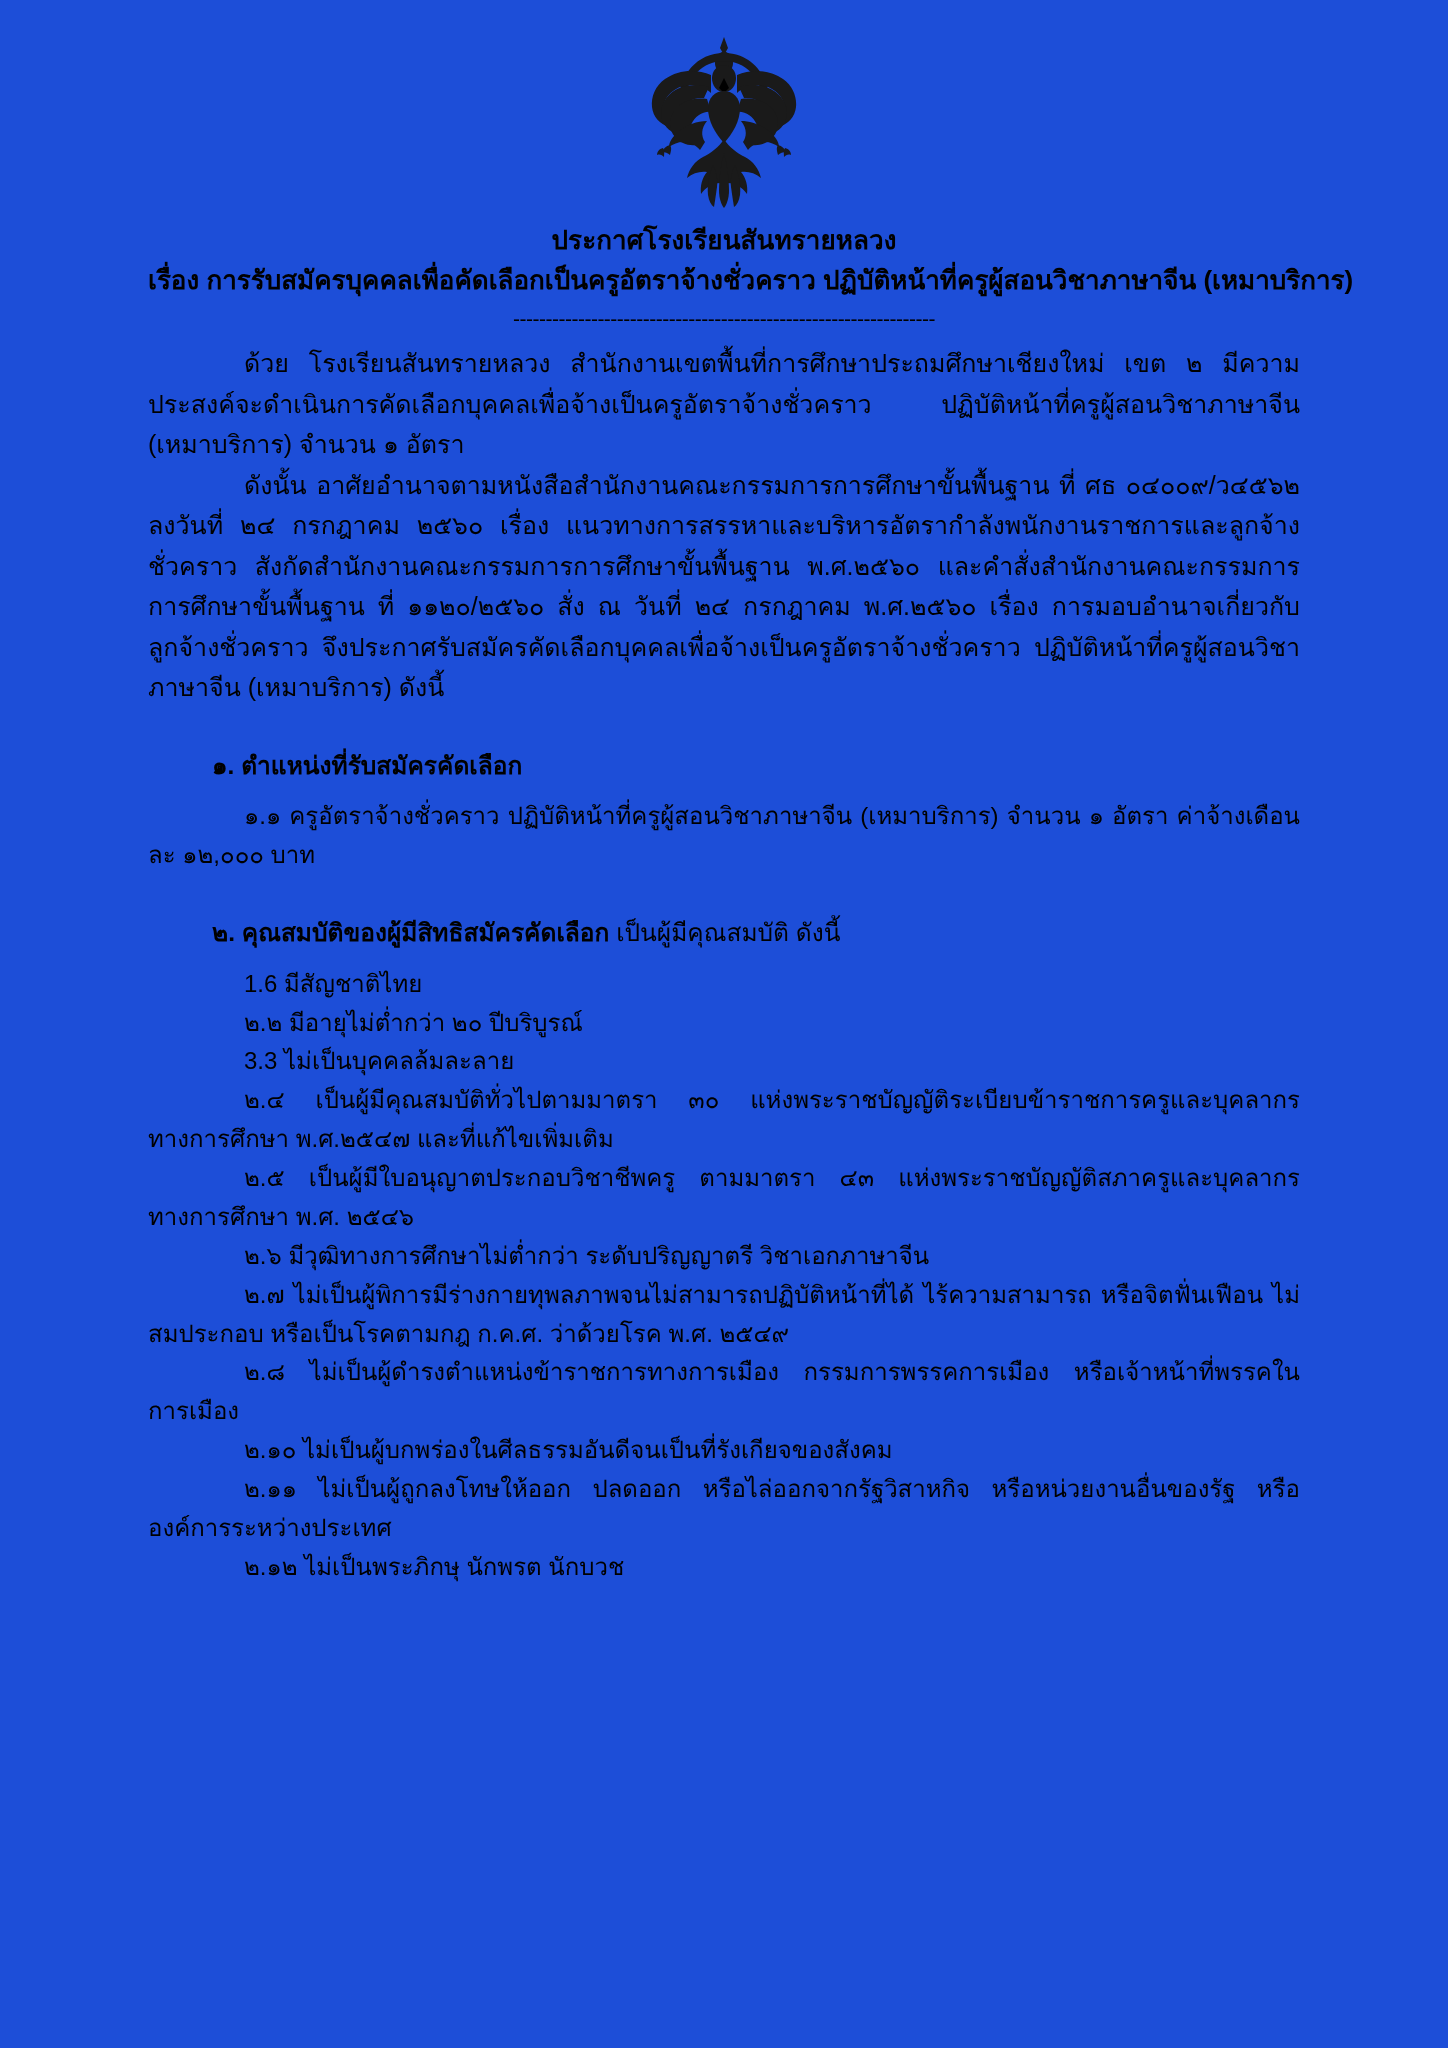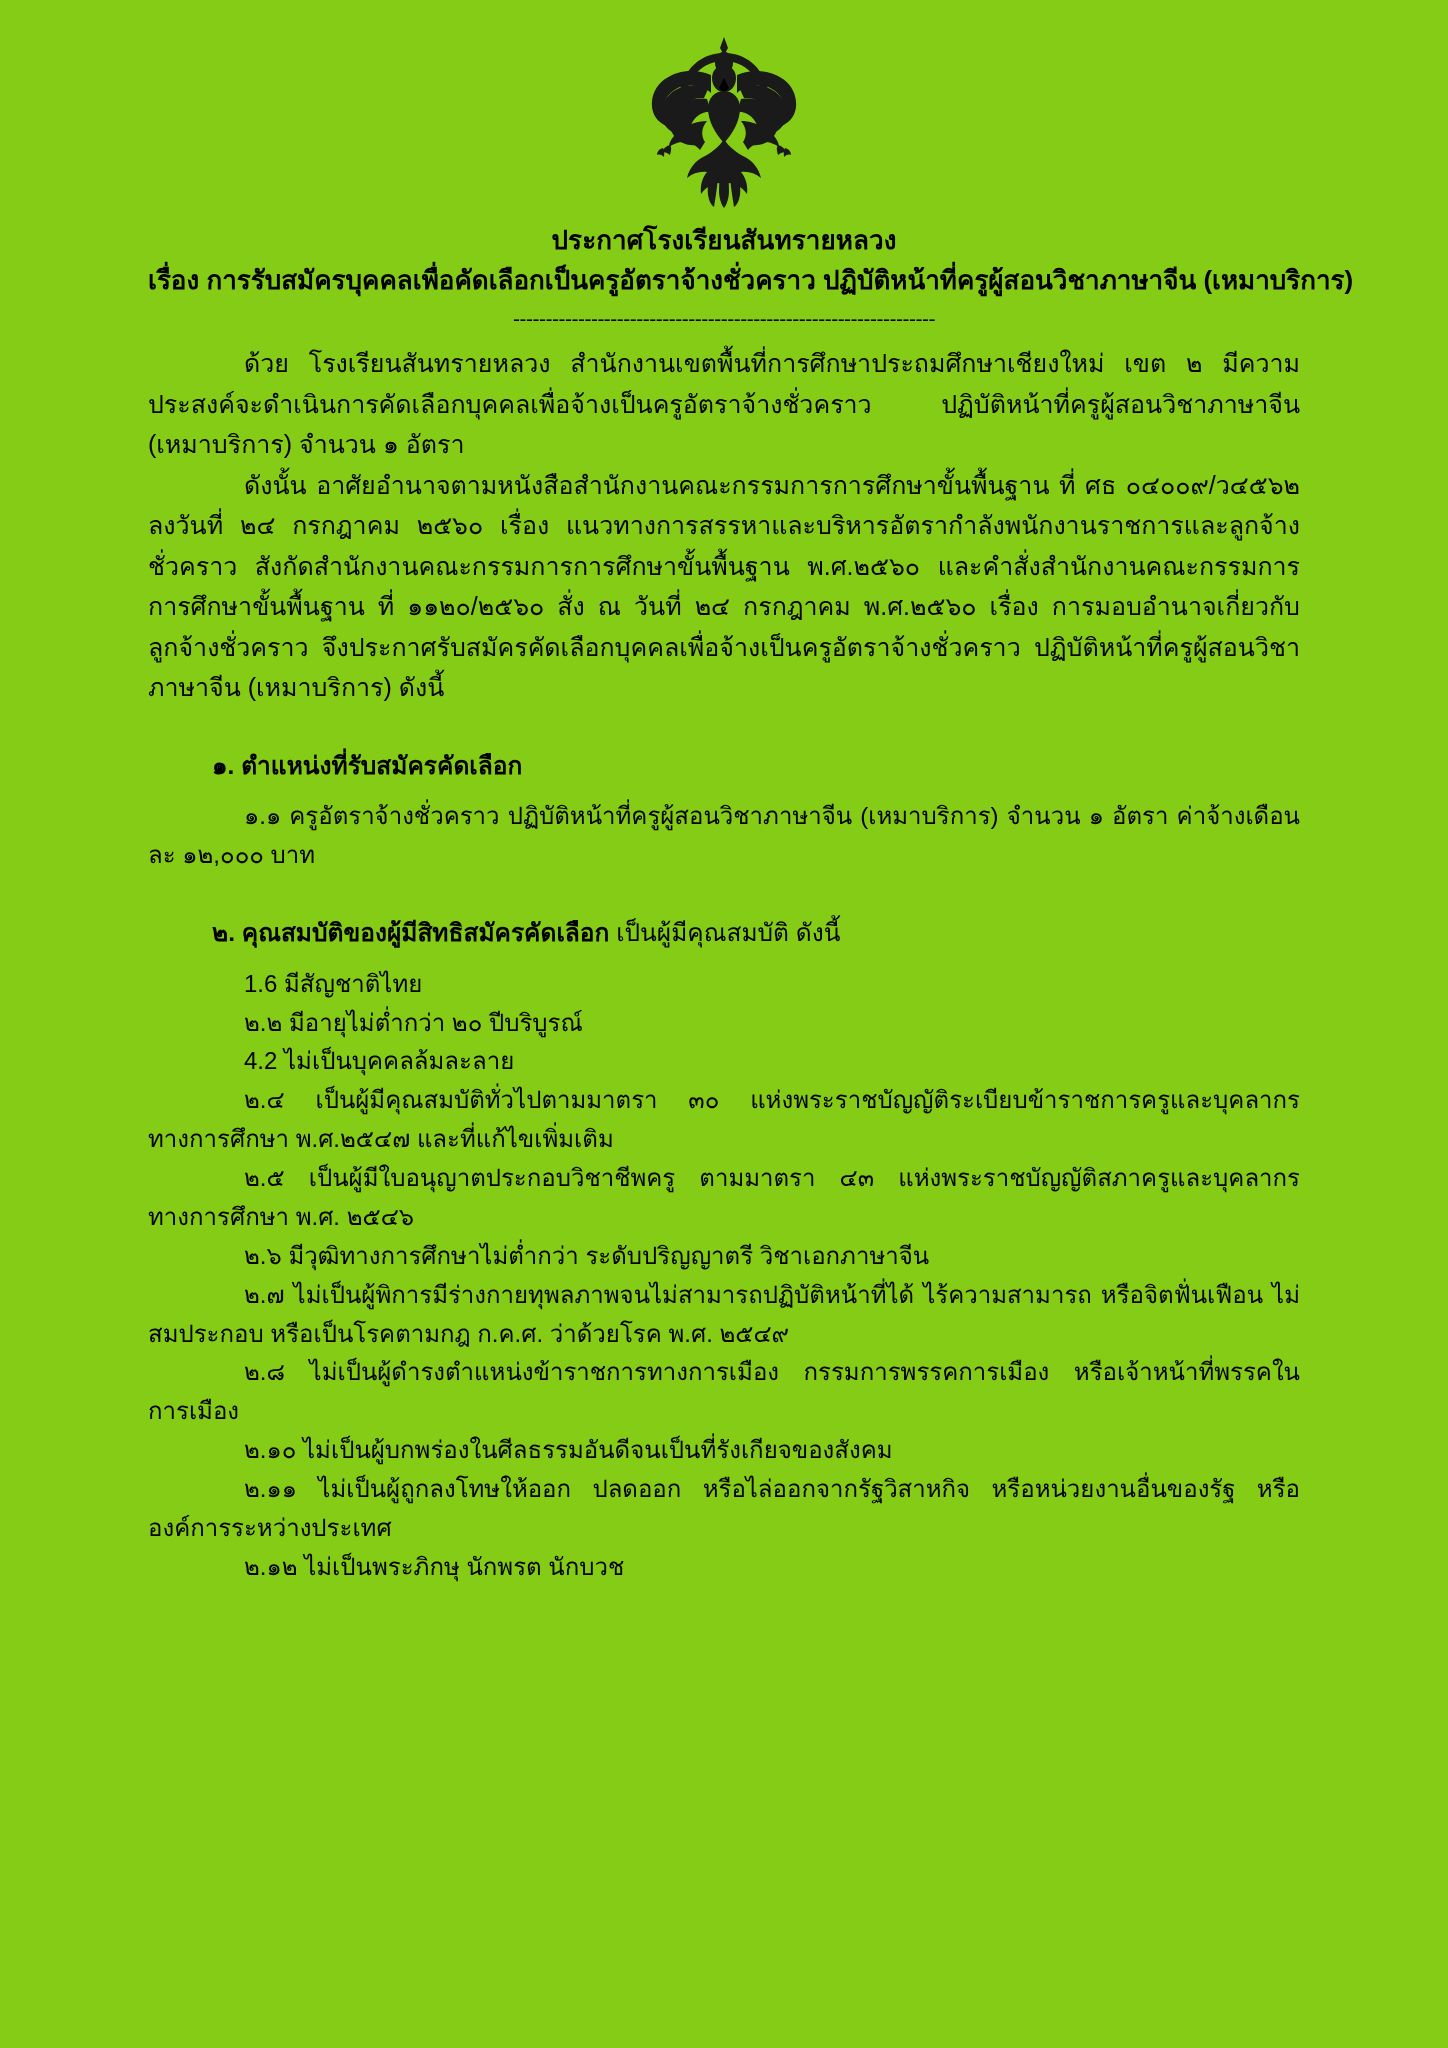--- a/index.html
+++ b/index.html
@@ -5,21 +5,21 @@
 <style>
   html, body {
     margin: 0;
     padding: 0;
     background: #ffffff;
   }
   .page {
     position: relative;
     width: 1448px;
     height: 2048px;
-    background: #84cc16;
+    background: #1d4ed8;
     margin: 0 auto;
     overflow: hidden;
     font-family: "Liberation Sans", "DejaVu Sans", sans-serif;
     color: #000000;
   }
   .content {
     position: absolute;
     left: 148px;
     top: 0;
     width: 1152px;
@@ -159,21 +159,21 @@
 
     <div class="gap-md"></div>
 
     <div class="section-head">
       <span>๒.</span>
       <span>คุณสมบัติของผู้มีสิทธิสมัครคัดเลือก</span><span class="normal"> เป็นผู้มีคุณสมบัติ ดังนี้</span>
     </div>
 
     <p class="item"><span>1.6</span> <span>มีสัญชาติไทย</span></p>
     <p class="item"><span>๒.๒</span> <span>มีอายุไม่ต่ำกว่า ๒๐ ปีบริบูรณ์</span></p>
-    <p class="item"><span>4.2</span> <span>ไม่เป็นบุคคลล้มละลาย</span></p>
+    <p class="item"><span>3.3</span> <span>ไม่เป็นบุคคลล้มละลาย</span></p>
     <p class="item"><span>๒.๔</span> <span>เป็นผู้มีคุณสมบัติทั่วไปตามมาตรา ๓๐ แห่งพระราชบัญญัติระเบียบข้าราชการครูและบุคลากรทางการศึกษา พ.ศ.๒๕๔๗ และที่แก้ไขเพิ่มเติม</span></p>
     <p class="item"><span>๒.๕</span> <span>เป็นผู้มีใบอนุญาตประกอบวิชาชีพครู ตามมาตรา ๔๓ แห่งพระราชบัญญัติสภาครูและบุคลากรทางการศึกษา พ.ศ. ๒๕๔๖</span></p>
     <p class="item"><span>๒.๖</span> <span>มีวุฒิทางการศึกษาไม่ต่ำกว่า ระดับปริญญาตรี วิชาเอกภาษาจีน</span></p>
     <p class="item"><span>๒.๗</span> <span>ไม่เป็นผู้พิการมีร่างกายทุพลภาพจนไม่สามารถปฏิบัติหน้าที่ได้ ไร้ความสามารถ หรือจิตฟั่นเฟือน ไม่สมประกอบ หรือเป็นโรคตามกฎ ก.ค.ศ. ว่าด้วยโรค พ.ศ. ๒๕๔๙</span></p>
     <p class="item"><span>๒.๘</span> <span>ไม่เป็นผู้ดำรงตำแหน่งข้าราชการทางการเมือง กรรมการพรรคการเมือง หรือเจ้าหน้าที่พรรคในการเมือง</span></p>
     <p class="item"><span>๒.๑๐</span> <span>ไม่เป็นผู้บกพร่องในศีลธรรมอันดีจนเป็นที่รังเกียจของสังคม</span></p>
     <p class="item"><span>๒.๑๑</span> <span>ไม่เป็นผู้ถูกลงโทษให้ออก ปลดออก หรือไล่ออกจากรัฐวิสาหกิจ หรือหน่วยงานอื่นของรัฐ หรือองค์การระหว่างประเทศ</span></p>
     <p class="item"><span>๒.๑๒</span> <span>ไม่เป็นพระภิกษุ นักพรต นักบวช</span></p>
 
   </div>

